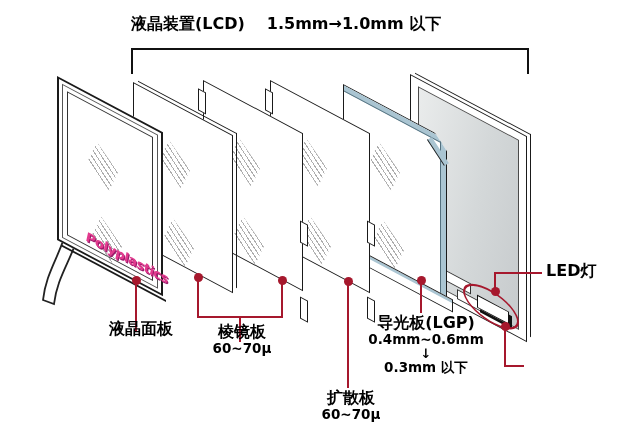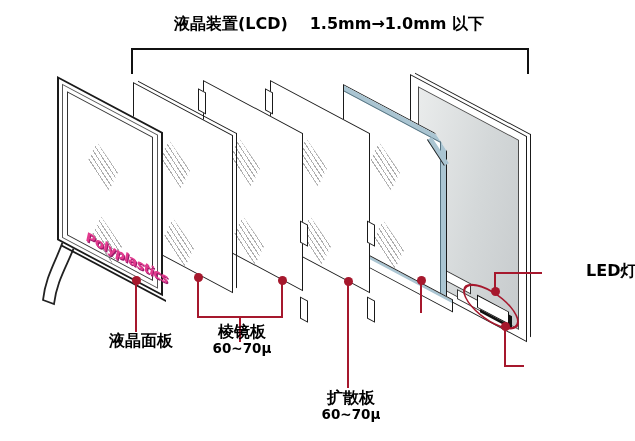--- a/index.html
+++ b/index.html
@@ -1,21 +1,21 @@
 <!DOCTYPE html>
 <html><head>
 <meta charset="utf-8">
 <style>
   html,body{margin:0;padding:0;background:#fff;}
   body{width:635px;height:441px;position:relative;overflow:hidden;
        font-family:"DejaVu Sans","Liberation Sans",sans-serif;color:#000;}
   .stage{position:absolute;inset:0;}
 
   
-  .title{position:absolute;left:131px;top:14px;width:396px;text-align:center;
+  .title{position:absolute;left:131px;top:14px;width:396px;
          font-size:16px;font-weight:bold;white-space:nowrap;z-index:100;}
   .title .gap{display:inline-block;width:22px;}
   .bracket{position:absolute;left:131px;top:48px;width:394px;height:24px;
            border-top:2px solid #111;border-left:2px solid #111;border-right:2px solid #111;z-index:5;}
 
   
   .panel{position:absolute;background:#fff;border:1.6px solid #1a1a1a;
          transform:skewY(28deg);transform-origin:0 0;box-sizing:border-box;}
   .p1{left:57px;top:76px;width:106px;height:164px;border-width:2px;z-index:60;}
   .p2{left:133px;top:82px;width:100px;height:158px;z-index:50;}
@@ -72,21 +72,21 @@
   .cable{position:absolute;left:38px;top:224px;z-index:59;}
 
   
   .cl{position:absolute;background:#a6182d;z-index:90;}
   .dot{position:absolute;width:9px;height:9px;border-radius:50%;background:#a6182d;z-index:95;}
 
   
   .lab{position:absolute;font-weight:bold;text-align:center;line-height:1.12;z-index:100;
        transform:translateX(-50%);white-space:nowrap;}
   .big{font-size:16px;} .spec{font-size:13.5px;} .arrowline{font-size:13px;line-height:1;}
-  .lab-led{transform:none;font-size:16px;margin-left:40px;}
+  .lab-led{transform:none;font-size:16px;}
 </style>
 </head>
 <body>
 
 <div class="stage">
 
   <div class="title"><span>液晶装置(LCD)</span><span class="gap"></span><span>1.5mm→1.0mm 以下</span></div>
   <div class="bracket"></div>
 
   <div class="panel p6 edge-tr">
@@ -154,29 +154,35 @@
   <div class="cl" style="left:281px;top:281px;width:2px;height:37px;"></div>
   <div class="cl" style="left:197px;top:316px;width:86px;height:2px;"></div>
   <div class="cl" style="left:239px;top:316px;width:2px;height:26px;"></div>
   <div class="cl" style="left:347px;top:282px;width:2px;height:106px;"></div>
   <div class="cl" style="left:420px;top:281px;width:2px;height:32px;"></div>
   <div class="cl" style="left:494px;top:272px;width:2px;height:21px;"></div>
   <div class="cl" style="left:494px;top:272px;width:48px;height:2px;"></div>
   <div class="cl" style="left:504px;top:327px;width:2px;height:40px;"></div>
   <div class="cl" style="left:504px;top:365px;width:20px;height:2px;"></div>
 
-  <div class="lab big" style="left:141px;top:332px;">液晶面板</div>
+  <div class="lab big" style="left:141px;top:320px;">液晶面板</div>
 
   <div class="lab" style="left:242px;top:323px;">
     <div class="big">棱镜板</div>
     <div class="spec">60~70μ</div>
   </div>
 
   <div class="lab" style="left:351px;top:389px;">
     <div class="big">扩散板</div>
     <div class="spec">60~70μ</div>
   </div>
 
+  <div class="lab" style="left:426px;top:314px;">
+    <div class="big">导光板(LGP)</div>
+    <div class="spec">0.4mm~0.6mm</div>
+    <div class="arrowline">↓</div>
+    <div class="spec">0.3mm 以下</div>
+  </div>
 
   <div class="lab lab-led" style="left:546px;top:262px;">LED灯</div>
 
 
 </div>
 
 </body></html>

